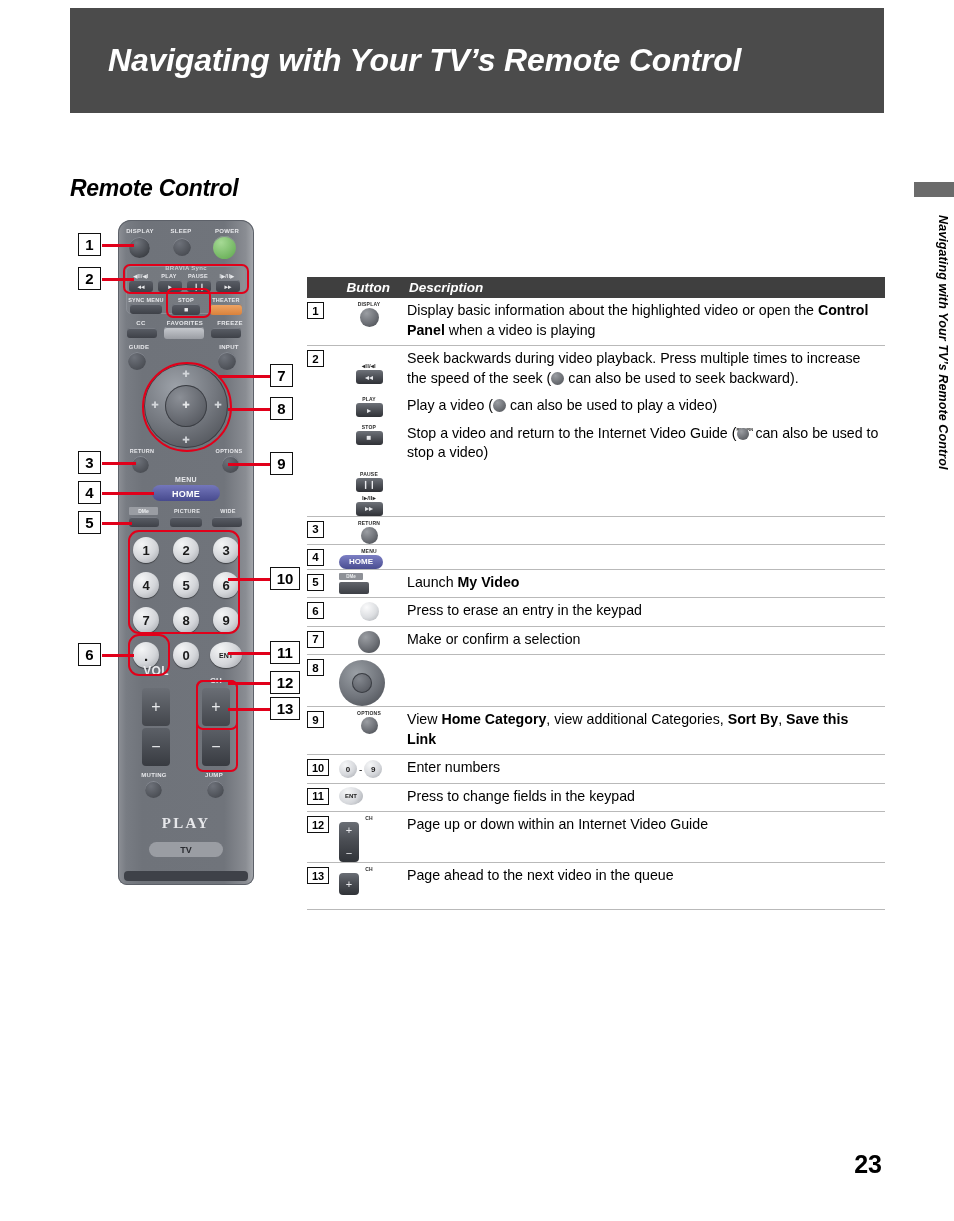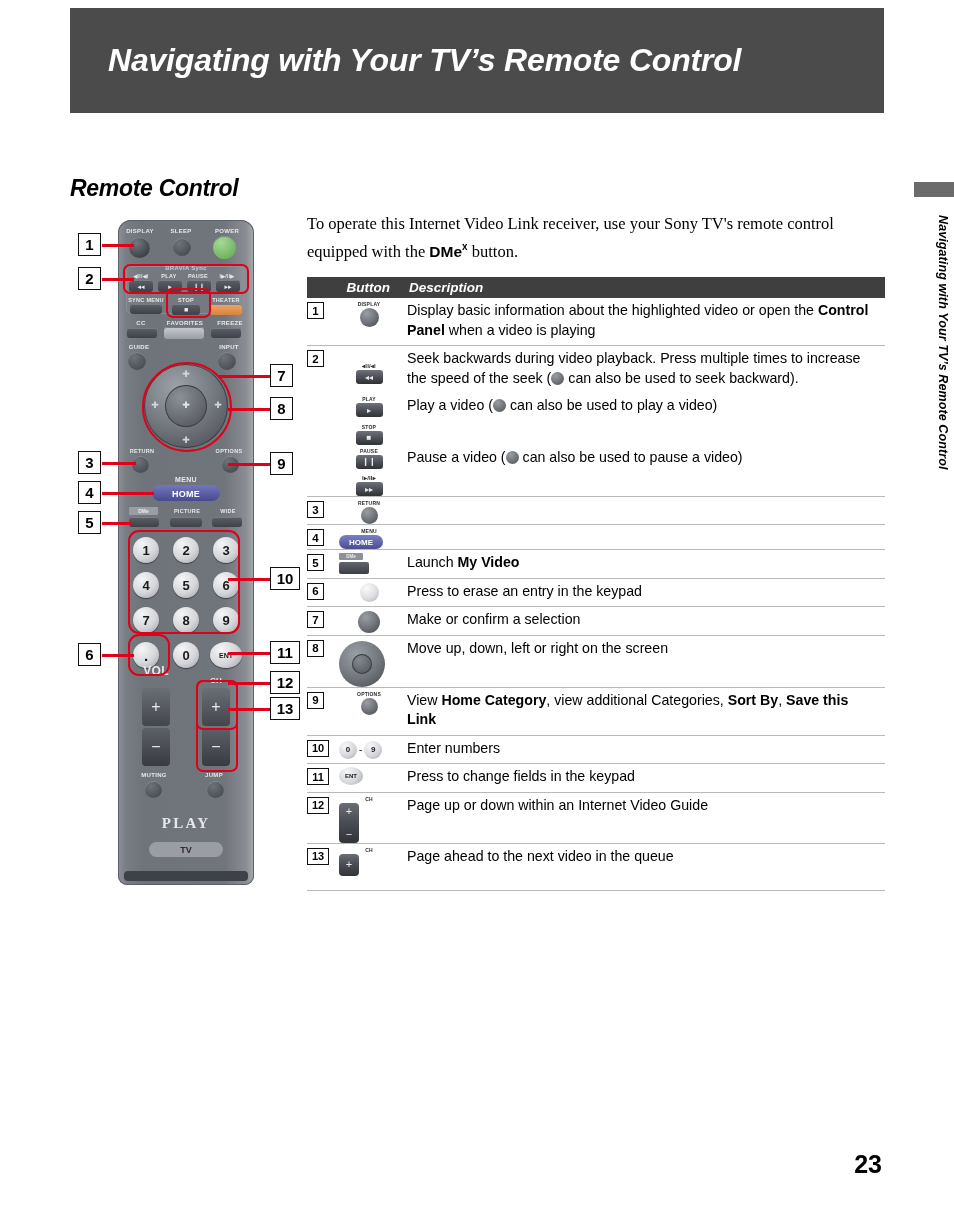--- a/index.html
+++ b/index.html
@@ -234,21 +234,20 @@
 <body>
 
 <div class="page">
 
   <div class="header-band">
     <div class="header-title">Navigating with Your TV’s Remote Control</div>
   </div>
 
   <div class="section-heading">Remote Control</div>
 
-  <div class="intro"><span>To operate this Internet Video Link receiver, use your Sony TV's remote control equipped with the </span><b>DMe</b><sup>x</sup><span> button.</span></div>
 
   <div class="side-tab-mark"></div>
   <div class="side-tab-text">Navigating with Your TV’s Remote Control</div>
 
   <div class="page-number">23</div>
 
   <div class="figure">
 
     <div class="remote">
 
@@ -463,31 +462,31 @@
     </div>
 
     <div class="trow sub">
       <div class="c-num"></div>
       <div class="c-icon">
           <div class="ic">
         <div class="ic-cap">STOP</div>
         <div class="ic-rect">■</div>
           </div>
         </div>
+      <div class="c-desc">Stop a video and return to the Internet Video Guide (<span class="inline-ret"><span class="cap">RETURN</span><span class="dot"></span></span> can also be used to stop a video)</div>
     </div>
 
     <div class="trow sub">
       <div class="c-num"></div>
       <div class="c-icon">
           <div class="ic">
         <div class="ic-cap">PAUSE</div>
         <div class="ic-rect">❙❙</div>
           </div>
         </div>
-      <div class="c-desc">Pause a video (<span class="inline-dot"></span> can also be used to pause a video)</div>
     </div>
 
     <div class="trow last">
       <div class="c-num"></div>
       <div class="c-icon">
           <div class="ic">
         <div class="ic-cap" style="font-size:6px;">l▸/ll▸</div>
         <div class="ic-rect">▸▸</div>
           </div>
         </div>
@@ -556,21 +555,20 @@
 
     <div class="trow">
       <div class="c-num">
           <div class="rnum">8</div>
         </div>
       <div class="c-icon">
           <div class="ic">
         <div class="ic-dpad-lg"></div>
           </div>
         </div>
-      <div class="c-desc">Move up, down, left or right on the screen</div>
     </div>
 
     <div class="trow">
       <div class="c-num">
           <div class="rnum">9</div>
         </div>
       <div class="c-icon">
           <div class="ic">
         <div class="ic-cap">OPTIONS</div>
         <div class="ic-round" style="width:17px;height:17px;"></div>

